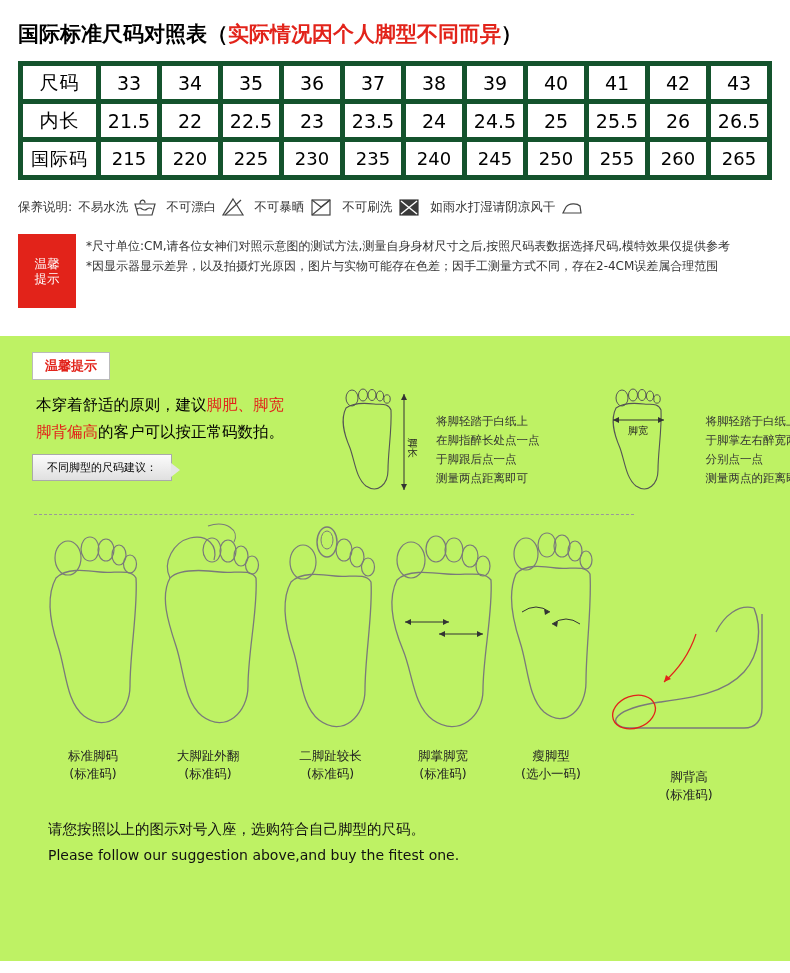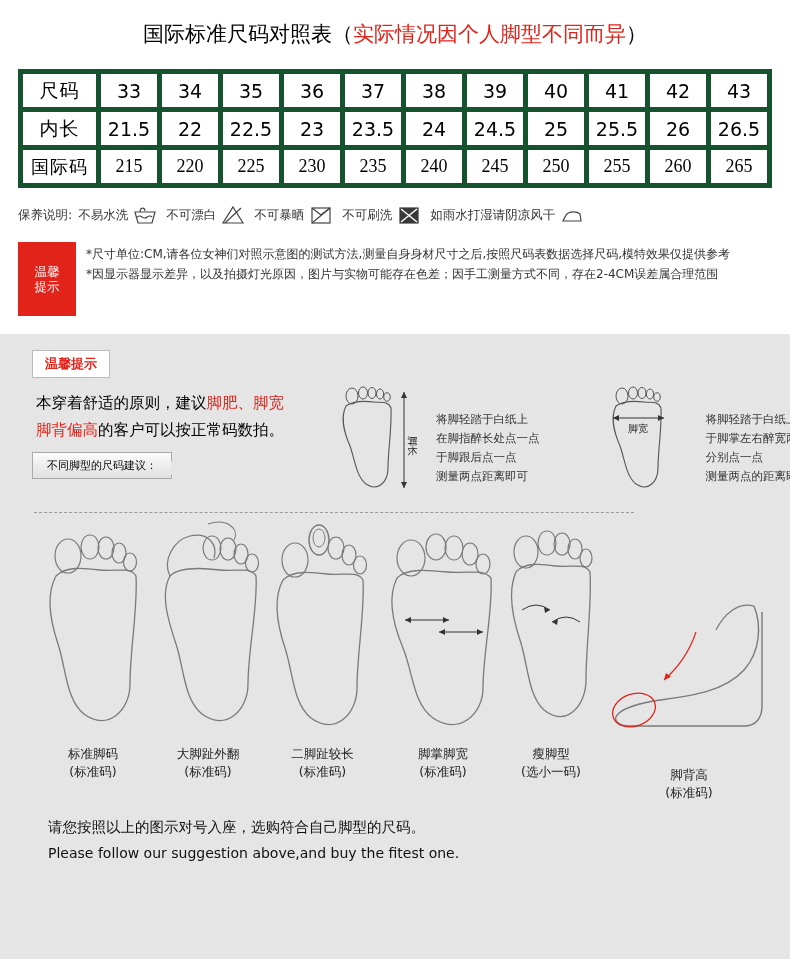--- a/index.html
+++ b/index.html
@@ -13,25 +13,24 @@
     color: #000;
     position: relative;
     overflow: hidden;
   }
   .page { width: 790px; height: 973px; position: relative; }
 
   
   .top-section { padding: 14px 18px 0 18px; }
 
   .main-title {
-    text-align: center;
     font-size: 21px;
-    font-weight: normal;
+    font-weight: bold;
     letter-spacing: 0px;
-    margin: 6px 0 21px 0;
+    margin: 6px 0 13px 0;
     white-space: nowrap;
   }
   .main-title .red { color: #e2231a; }
 
   
   table.size-table {
     border-collapse: collapse;
     width: 754px;
     margin: 0 auto;
     table-layout: fixed;
@@ -42,21 +41,21 @@
     font-size: 19px;
     height: 38px;
     padding: 0;
     font-weight: normal;
   }
   table.size-table td.rowhead {
     width: 78px;
     font-size: 19px;
     letter-spacing: 1px;
   }
-  table.size-table tr.r-intl td { font-size: 18px; font-family: Liberation Serif, serif; }
+  table.size-table tr.r-intl td { font-size: 18px; }
 
   
   .care-row {
     display: flex;
     align-items: center;
     margin: 16px auto 0 auto;
     width: 754px;
     font-size: 12.5px;
     color: #333;
     gap: 0px;
@@ -87,22 +86,22 @@
     padding: 22px 6px;
     width: 58px;
     flex: 0 0 58px;
     margin-right: 10px;
   }
   .tips-lines { font-size: 12px; color: #333; line-height: 20px; padding-top: 2px;}
   .tips-lines div { white-space: nowrap; }
 
   
   .gray-section {
-    background: #e5e5e5;
-    margin-top: 18px;
+    background: #bef264;
+    margin-top: 28px;
     width: 790px;
     height: 625px;
     position: relative;
     padding: 16px 18px 0 18px;
   }
   .tips2-badge {
     display: inline-block;
     background: #fff;
     border: 1px solid #bbb;
     color: #e2231a;
@@ -399,21 +398,21 @@
           <ellipse cx="93" cy="38" rx="7" ry="10" fill="none" stroke="#7a7a7a" stroke-width="1.2"></ellipse>
           <ellipse cx="104" cy="47" rx="6.5" ry="9" fill="none" stroke="#7a7a7a" stroke-width="1.2"></ellipse>
           <path d="M22 60 C12 78, 20 104, 28 128 C36 152, 36 184, 54 198 C78 216, 100 194, 100 168 C100 134, 110 90, 108 60 C102 50, 86 56, 72 54 C56 52, 32 50, 22 60 Z" fill="none" stroke="#7a7a7a" stroke-width="1.3"></path>
         </svg>
         <div class="foot-caption">
           <div>大脚趾外翻</div>
           <div>(标准码)</div>
         </div>
       </div>
 
-      <div class="foot-item" style="left:247px; top:8px; width:115px;">
+      <div class="foot-item" style="left:255px; top:8px; width:115px;">
         <svg width="115" height="219" viewBox="0 0 115 219">
           <ellipse cx="30" cy="36" rx="13" ry="17" fill="none" stroke="#7a7a7a" stroke-width="1.2"></ellipse>
           <ellipse cx="54" cy="16" rx="10" ry="15" fill="none" stroke="#7a7a7a" stroke-width="1.4"></ellipse>
           <ellipse cx="54" cy="14" rx="6" ry="9" fill="none" stroke="#7a7a7a" stroke-width="1"></ellipse>
           <ellipse cx="71" cy="24" rx="8" ry="11" fill="none" stroke="#7a7a7a" stroke-width="1.2"></ellipse>
           <ellipse cx="84" cy="31" rx="7" ry="10" fill="none" stroke="#7a7a7a" stroke-width="1.2"></ellipse>
           <ellipse cx="95" cy="41" rx="6.5" ry="9" fill="none" stroke="#7a7a7a" stroke-width="1.2"></ellipse>
           <path d="M18 56 C8 74, 12 100, 20 124 C28 148, 28 180, 46 194 C70 212, 92 190, 92 164 C92 130, 100 86, 98 56 C92 46, 76 52, 62 50 C46 48, 28 46, 18 56 Z" fill="none" stroke="#7a7a7a" stroke-width="1.3"></path>
         </svg>
         <div class="foot-caption">

